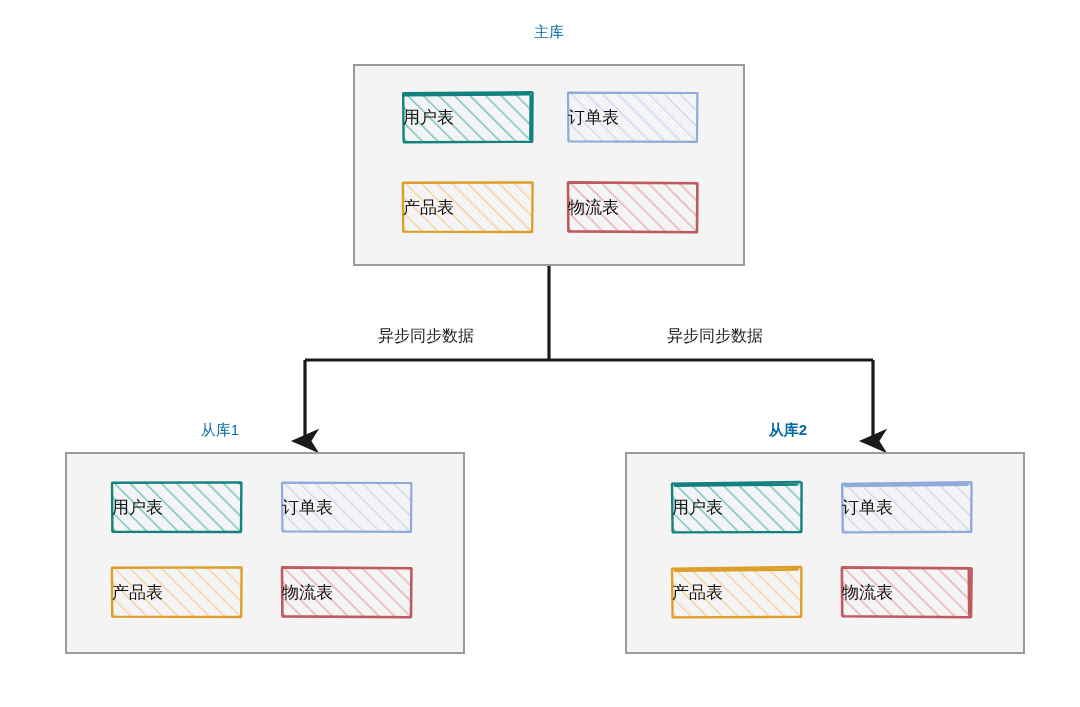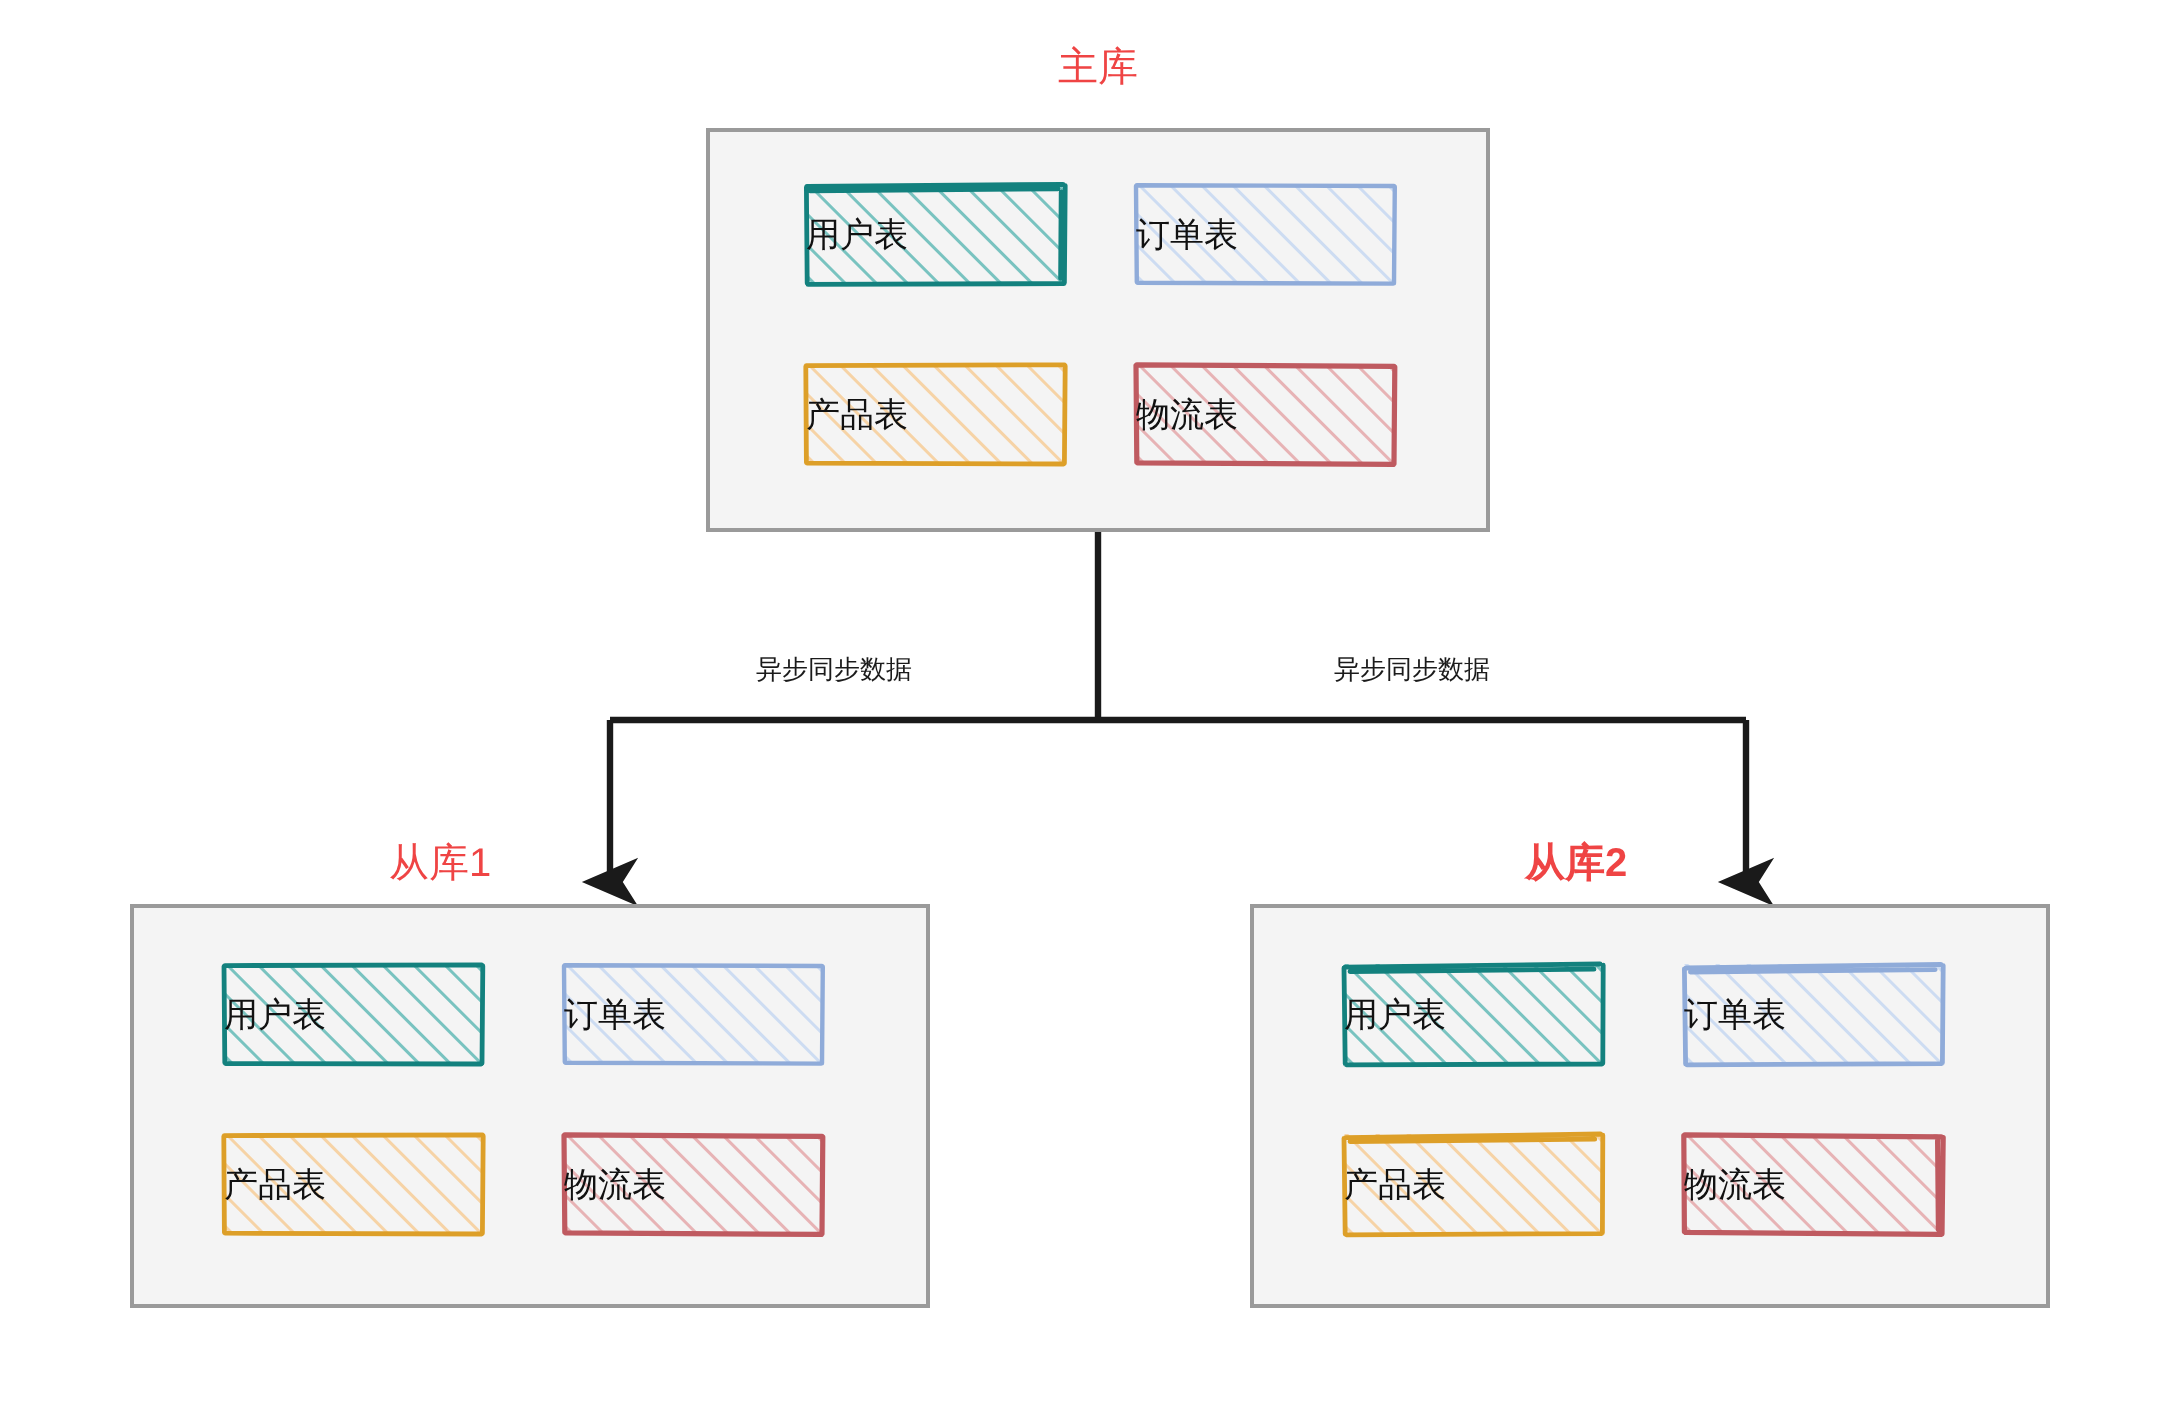--- a/index.html
+++ b/index.html
@@ -18,22 +18,22 @@
     overflow: hidden;
   }
   .db-container {
     position: absolute;
     background: #f4f4f4;
     border: 2px solid #9a9a9a;
     box-sizing: border-box;
   }
   .db-title {
     position: absolute;
-    font-size: 20px;
-    color: #ef4444;
+    font-size: 15px;
+    color: #0369a1;
     white-space: nowrap;
     text-align: center;
     line-height: 1;
   }
   .tbl {
     position: absolute;
     box-sizing: border-box;
     display: flex;
     align-items: center;
     justify-content: flex-start;
@@ -55,21 +55,21 @@
     position: absolute;
     left: -3px; top: -3px;
     width: calc(100% + 6px);
     height: calc(100% + 6px);
     z-index: 2;
     pointer-events: none;
     overflow: visible;
   }
   .edge-label {
     position: absolute;
-    font-size: 13px;
+    font-size: 16px;
     color: #1b1b1b;
     white-space: nowrap;
     line-height: 1;
   }
   #wires {
     position: absolute;
     left: 0; top: 0;
     width: 1080px;
     height: 707px;
     pointer-events: none;

